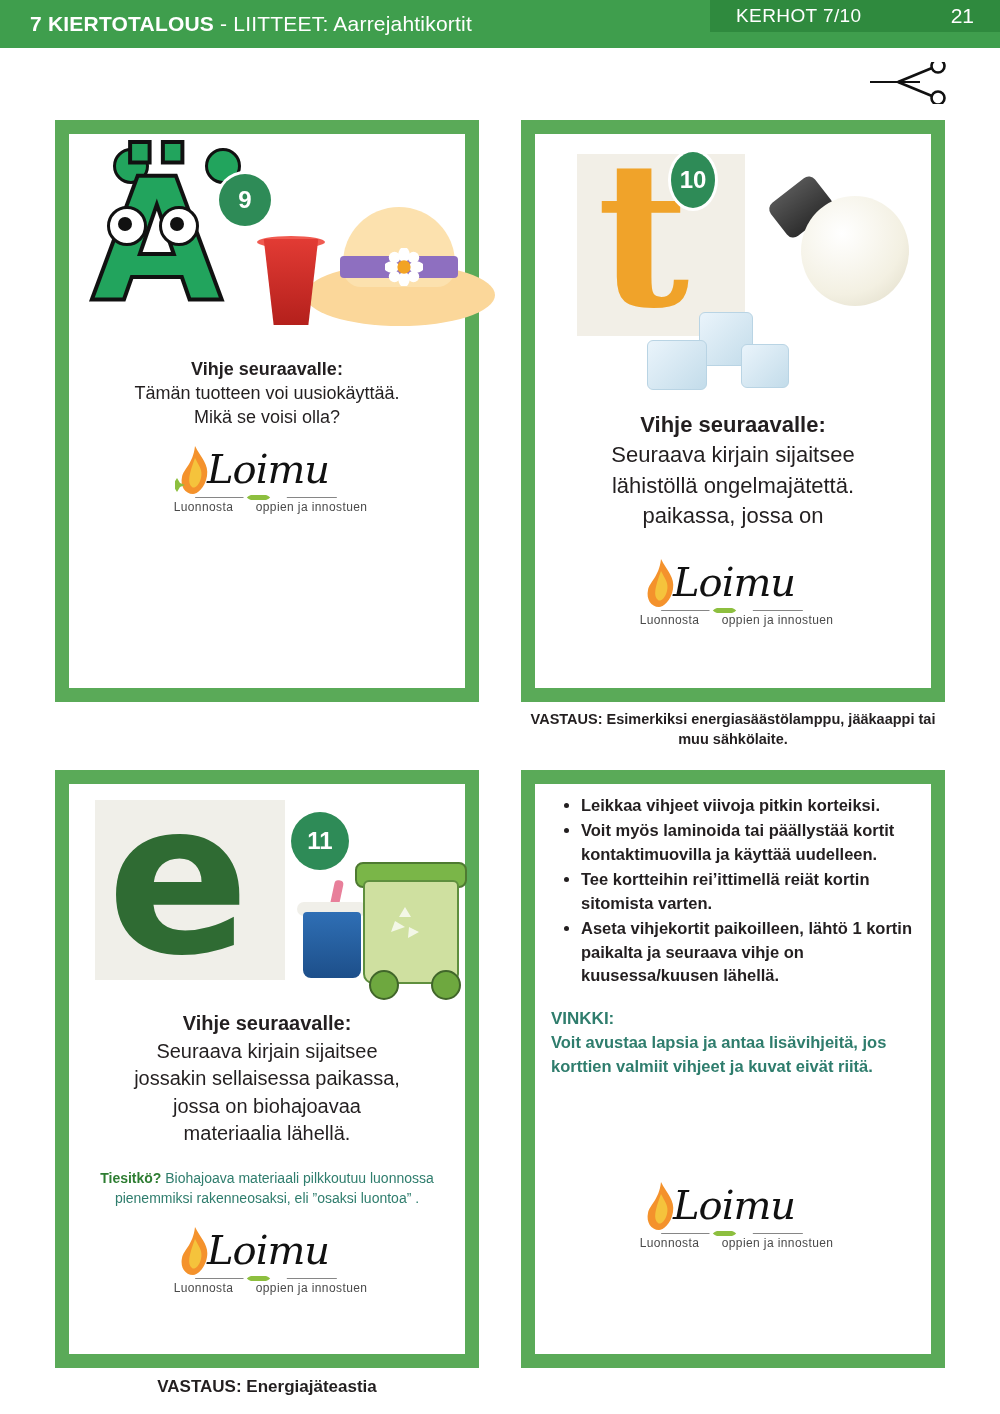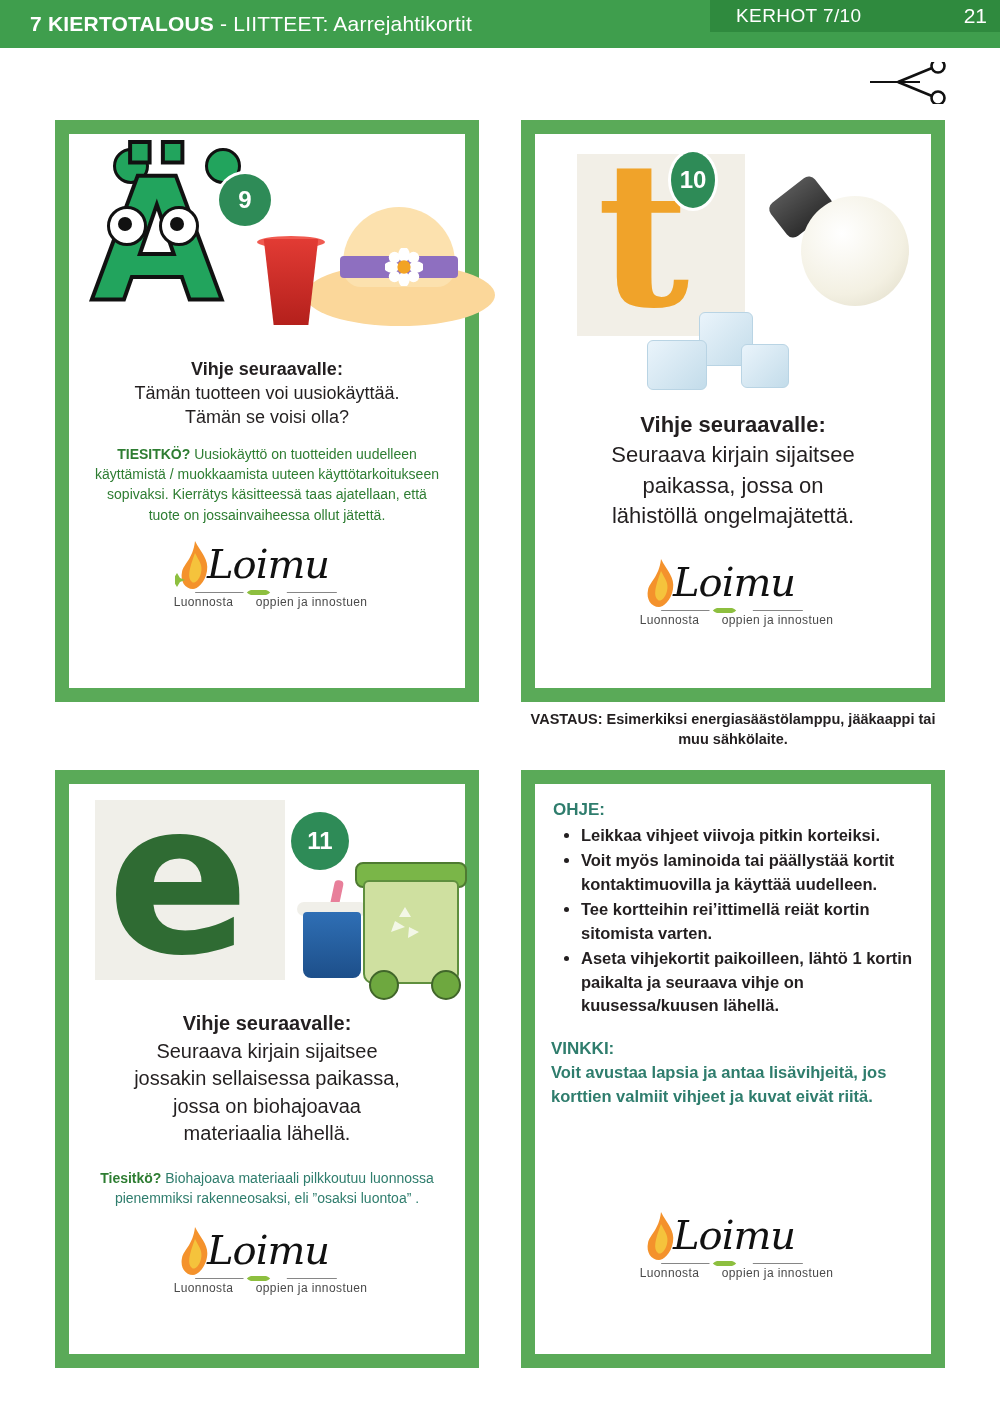--- a/index.html
+++ b/index.html
@@ -23,21 +23,21 @@
     white-space:nowrap;
   }
   .header .title b{font-weight:bold;}
   .header .title .lig{font-weight:normal;text-align:center;}
   .header-right{
     position:absolute;right:0;top:0;height:32px;width:290px;
     background:#2f8a3e;
     display:flex;align-items:center;justify-content:space-between;
   }
   .header-right .klubi{font-size:19px;color:#ffffff;padding-left:26px;letter-spacing:.4px;}
-  .header-right .pageno{font-size:21px;color:#ffffff;padding-right:13px;}
+  .header-right .pageno{font-size:21px;color:#ffffff;padding-right:26px;}
 
   
   .scissors{
     position:absolute;top:62px;right:52px;
     width:80px;height:42px;
   }
 
   
   .grid{
     position:absolute;left:55px;top:120px;width:890px;
@@ -226,26 +226,23 @@
 
           <div class="cup-rim"></div>
           <div class="cup"></div>
 
           <div class="num-badge" style="left:134px;top:30px;width:52px;height:52px;font-size:24px;">9</div>
         </div>
 
         <div class="hint-blk hint-sm">
           <div class="hint-title">Vihje seuraavalle:</div>
           <div>Tämän tuotteen voi uusiokäyttää.</div>
-          <div>Tämän se voisi olla?</div>
-        </div>
-
-        <div class="did-you">
-          <b>TIESITKÖ?</b><span> Uusiokäyttö on tuotteiden uudelleen käyttämistä / muokkaamista uuteen käyttötarkoitukseen sopivaksi. Kierrätys käsitteessä taas ajatellaan, että tuote on jossainvaiheessa ollut jätettä.</span>
-        </div>
+          <div>Mikä se voisi olla?</div>
+        </div>
+
 
         <div class="logo">
           <svg class="flame" viewBox="0 0 40 52">
             <path d="M20 2 C26 14 34 20 32 32 C30 44 22 50 18 50 C10 50 5 42 7 33 C9 24 18 20 20 2 Z" fill="#f4922c"></path>
             <path d="M20 14 C24 22 28 26 26 34 C24 42 19 45 17 43 C12 39 14 30 20 14 Z" fill="#f5c33c"></path>
             <path d="M4 12 l3 5 l5 2 l-5 2 l-3 5 l-3 -5 l-5 -2 l5 -2 z" fill="#8dbf3f" transform="translate(-2,22)"></path>
           </svg>
           <div class="word">Loimu</div>
           <svg class="leafbar" viewBox="0 0 170 6">
             <path d="M0 3 H58" stroke="#6d6d6d" stroke-width="1"></path>
@@ -275,22 +272,22 @@
           <div class="ice" style="left:148px;top:168px;width:52px;height:52px;border-radius:6px;"></div>
           <div class="ice" style="left:96px;top:196px;width:58px;height:48px;border-radius:6px;"></div>
           <div class="ice" style="left:190px;top:200px;width:46px;height:42px;border-radius:6px;"></div>
 
           <div class="num-badge" style="left:120px;top:8px;width:44px;height:56px;font-size:24px;">10</div>
         </div>
 
         <div class="hint-blk hint-lg">
           <div class="hint-title">Vihje seuraavalle:</div>
           <div>Seuraava kirjain sijaitsee</div>
+          <div>lähistöllä ongelmajätettä.</div>
           <div>paikassa, jossa on</div>
-          <div>lähistöllä ongelmajätettä.</div>
         </div>
 
         <div class="logo" style="margin-top:24px;">
           <svg class="flame" viewBox="0 0 40 52">
             <path d="M20 2 C26 14 34 20 32 32 C30 44 22 50 18 50 C10 50 5 42 7 33 C9 24 18 20 20 2 Z" fill="#f4922c"></path>
             <path d="M20 14 C24 22 28 26 26 34 C24 42 19 45 17 43 C12 39 14 30 20 14 Z" fill="#f5c33c"></path>
           </svg>
           <div class="word">Loimu</div>
           <svg class="leafbar" viewBox="0 0 170 6">
             <path d="M0 3 H58" stroke="#6d6d6d" stroke-width="1"></path>
@@ -356,26 +353,26 @@
             <path d="M62 3 c6 -6 22 -6 28 0 c-6 6 -22 6 -28 0 z" fill="#8dbf3f"></path>
           </svg>
           <div class="sub">
             <span>Luonnosta</span>
             &nbsp;&nbsp;&nbsp;&nbsp;
             <span>oppien ja innostuen</span>
           </div>
         </div>
       </div>
     </div>
+    <div class="answer" style="font-size:17px;">VASTAUS: Energiajäteastia</div>
   </div>
 
   <div class="card-wrap" style="left:466px;top:650px;">
     <div class="card" style="height:598px;">
       <div class="card-inner ohje">
-        <h4>OHJE:</h4>
         <ul>
           <li>Leikkaa vihjeet viivoja pitkin korteiksi.</li>
           <li>Voit myös laminoida tai päällystää kortit kontaktimuovilla ja käyttää uudelleen.</li>
           <li>Tee kortteihin rei’ittimellä reiät kortin sitomista varten.</li>
           <li>Aseta vihjekortit paikoilleen, lähtö 1 kortin paikalta ja seuraava vihje on kuusessa/kuusen lähellä.</li>
         </ul>
         <div class="vinkki-title">VINKKI:</div>
         <div class="vinkki-body">Voit avustaa lapsia ja antaa lisävihjeitä, jos korttien valmiit vihjeet ja kuvat eivät riitä.</div>
 
         <div class="logo" style="margin-top:100px;">

